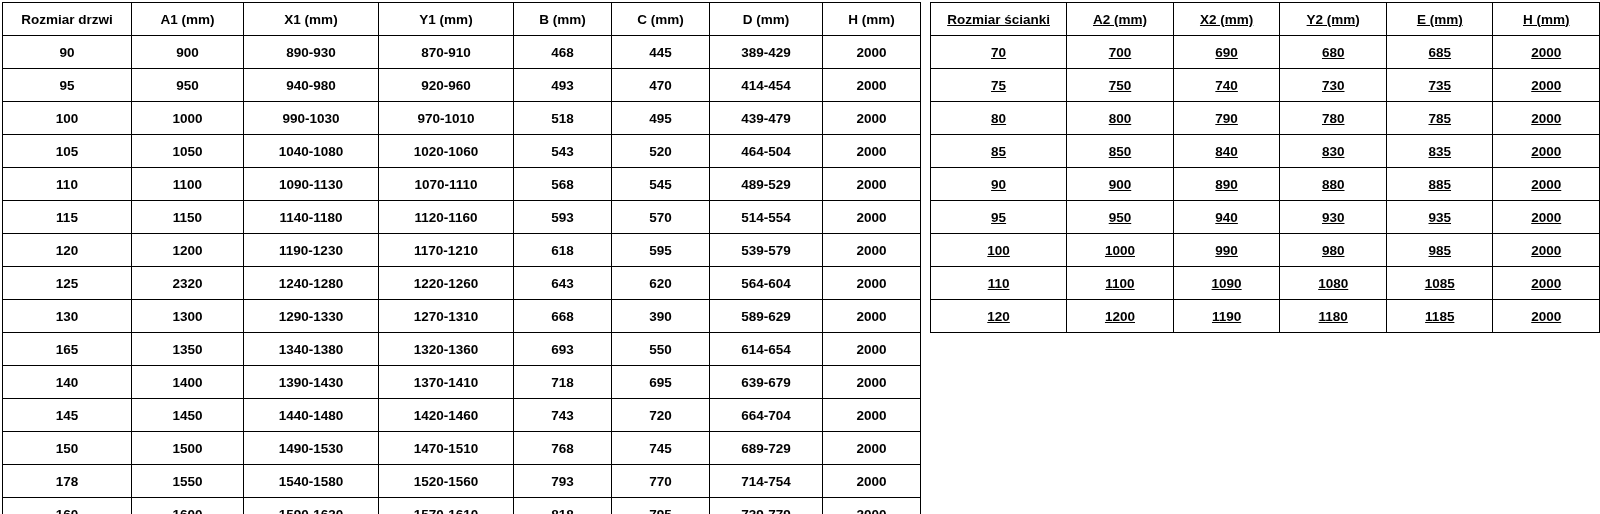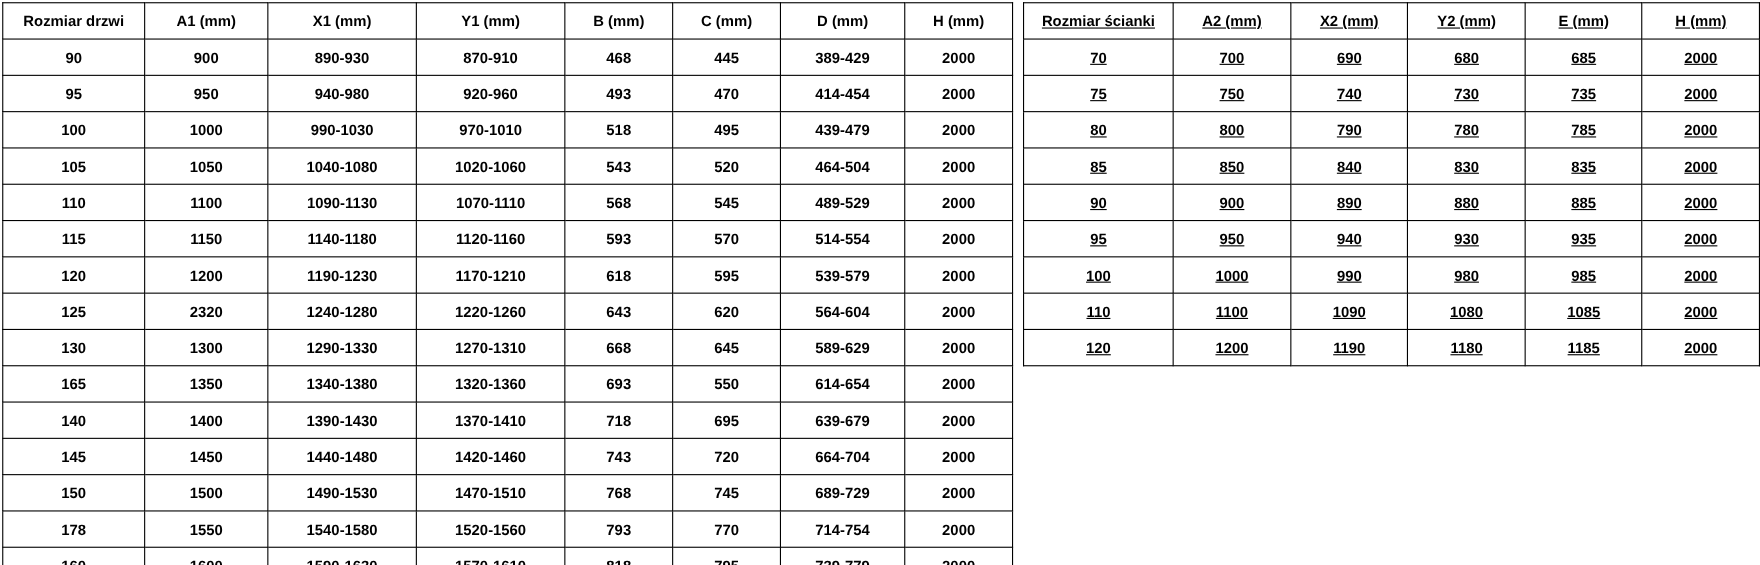--- a/index.html
+++ b/index.html
@@ -177,21 +177,21 @@
             <td>620</td>
             <td>564-604</td>
             <td>2000</td>
           </tr>
           <tr>
             <td>130</td>
             <td>1300</td>
             <td>1290-1330</td>
             <td>1270-1310</td>
             <td>668</td>
-            <td>645</td>
+            <td>390</td>
             <td>589-629</td>
             <td>2000</td>
           </tr>
           <tr>
             <td>165</td>
             <td>1350</td>
             <td>1340-1380</td>
             <td>1320-1360</td>
             <td>693</td>
             <td>550</td>

